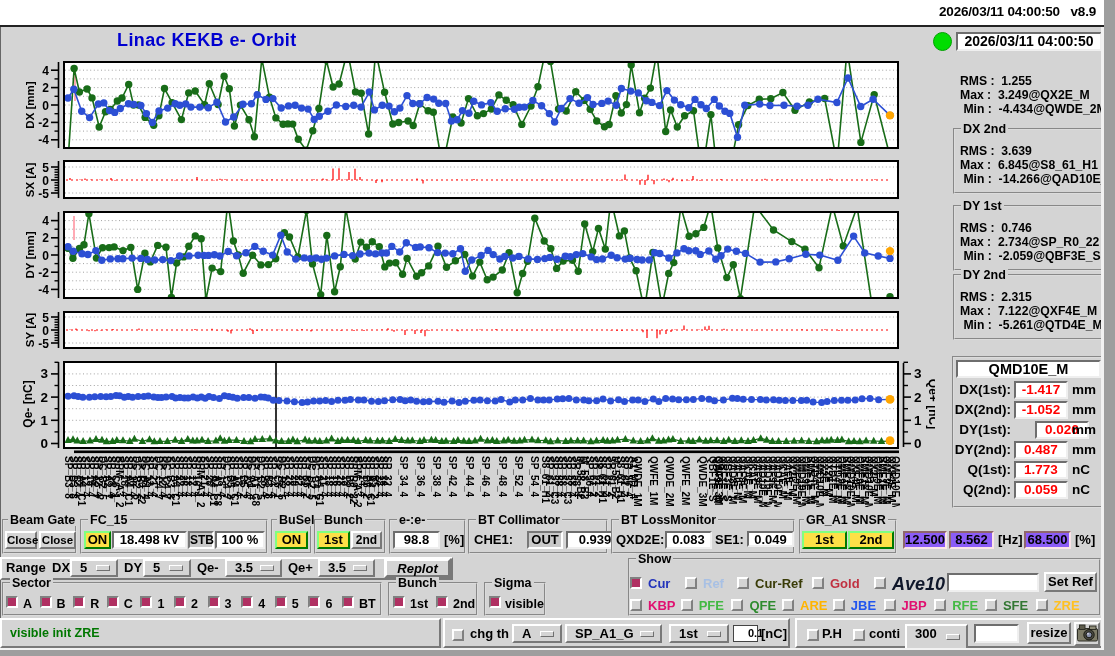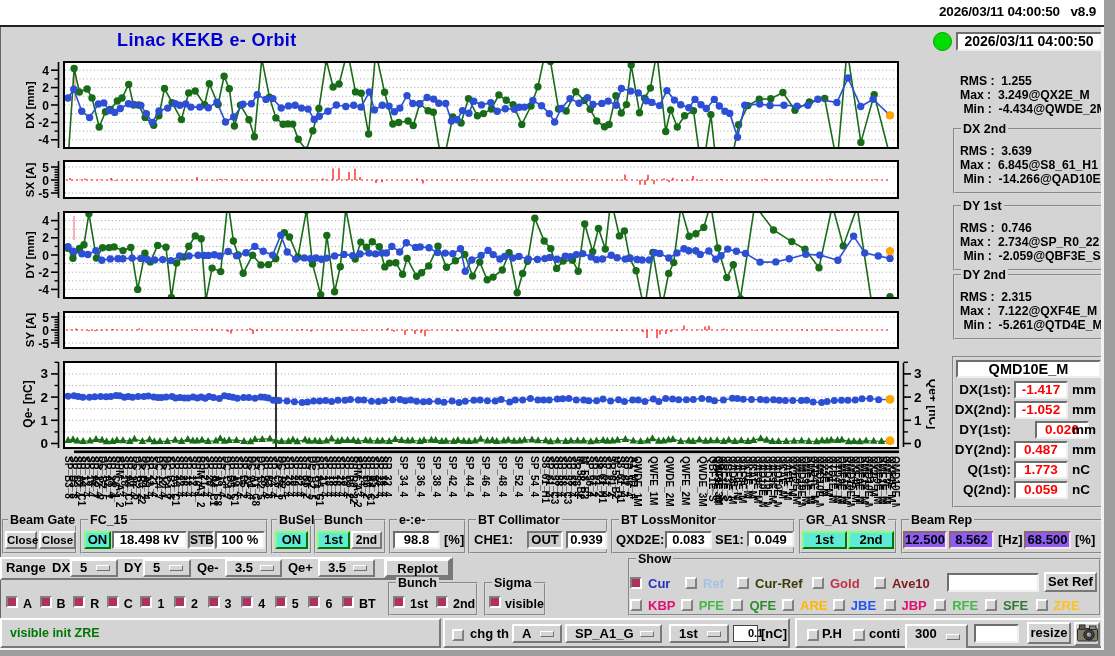--- a/index.html
+++ b/index.html
@@ -5,21 +5,21 @@
 body{font-family:"Liberation Sans",sans-serif;background:#9e9e9e;position:relative;font-weight:bold;color:#000}
 #win{position:absolute;left:0;top:0;width:1115px;height:656px}
 .abs{position:absolute}
 #topstrip{left:0;top:0;width:1104px;height:25px;background:#fff}
 #topline{left:0;top:25px;width:1104px;height:2px;background:#222}
 #main{left:0;top:27px;width:1103px;height:623px;background:#d4d4d4;border-left:1px solid #666}
 .grp{border:2px groove #dcdcdc;background:#d4d4d4}
 .gtitle{position:absolute;top:-7px;left:6px;background:#d4d4d4;padding:0 2px;font-size:12.5px;line-height:12px;white-space:nowrap}
 .btn{background:#d4d4d4;border:2px solid;border-color:#fff #787878 #787878 #fff;text-align:center;font-size:13px}
 .btn.sunk{border-color:#787878 #fff #fff #787878;background:#c9c9c9}
-.btn.green{background:#5eead4;border-color:#80ff80 #007800 #007800 #80ff80}
+.btn.green{background:#fde047;border-color:#80ff80 #007800 #007800 #80ff80}
 .val{background:#fff;border:2px solid;border-color:#6e6e6e #efefef #efefef #6e6e6e;text-align:center;font-size:13px}
 .pink{background:#8b5cf6;border:2px solid;border-color:#8f666c #fbe4e7 #fbe4e7 #8f666c;text-align:center;font-size:13px}
 .dd{background:#d4d4d4;border:2px solid;border-color:#fff #787878 #787878 #fff;font-size:13px;padding-left:8px;position:absolute}
 .dash{position:absolute;right:6px;top:50%;margin-top:-3px;width:14px;height:6px;background:#d4d4d4;border:1px solid;border-color:#fff #707070 #707070 #fff}
 .cb{position:absolute;width:12px;height:12px;background:#d4d4d4;border:2px solid;border-color:#fff #808080 #808080 #fff}
 .cb.on{background:#b03062;border-color:#808080 #fff #fff #808080}
 .lb{position:absolute;font-size:13px;line-height:14px;white-space:nowrap}
 .raised{border:2px solid;border-color:#fff #787878 #787878 #fff;background:#d4d4d4}
 </style></head>
 <body>
@@ -1252,52 +1252,52 @@
     <div class="abs grp" style="left:389px;top:519px;width:77px;height:35px">
       <span class="gtitle" style="left:6px">e-:e-</span>
     </div>
     <div class="abs val" style="left:393px;top:531px;width:47px;height:18px;font-size:13px;line-height:14px;">98.8</div>
     <div class="lb" style="left:444px;top:533px;font-size:13px;color:#000;">[%]</div>
     <div class="abs grp" style="left:468px;top:519px;width:140px;height:35px">
       <span class="gtitle" style="left:6px">BT Collimator</span>
     </div>
     <div class="lb" style="left:474px;top:533px;font-size:13px;color:#000;">CHE1:</div>
     <div class="abs btn sunk" style="left:527px;top:531px;width:36px;height:18px;font-size:13px;line-height:14px;">OUT</div>
-    <div class="abs val" style="left:566px;top:531px;width:41px;height:18px;font-size:13px;line-height:14px;">0.939</div>
+    <div class="abs val" style="left:566px;top:531px;width:58px;height:18px;font-size:13px;line-height:14px;">0.939</div>
     <div class="abs grp" style="left:611px;top:519px;width:184px;height:35px">
       <span class="gtitle" style="left:6px">BT LossMonitor</span>
     </div>
     <div class="lb" style="left:616px;top:533px;font-size:13px;color:#000;">QXD2E:</div>
     <div class="abs val" style="left:665px;top:531px;width:47px;height:18px;font-size:13px;line-height:14px;">0.083</div>
     <div class="lb" style="left:715px;top:533px;font-size:13px;color:#000;">SE1:</div>
     <div class="abs val" style="left:747px;top:531px;width:47px;height:16px;font-size:13px;line-height:14px;">0.049</div>
     <div class="abs grp" style="left:799px;top:519px;width:98px;height:35px">
       <span class="gtitle" style="left:3px">GR_A1 SNSR</span>
     </div>
     <div class="abs btn green" style="left:802px;top:531px;width:45px;height:18px;font-size:13px;line-height:14px;">1st</div>
     <div class="abs btn green" style="left:848px;top:531px;width:46px;height:18px;font-size:13px;line-height:14px;">2nd</div>
-    <div class="abs grp" style="left:901px;top:519px;width:210px;height:35px">
-      <span class="gtitle" style="left:6px">Beam Rep</span>
-    </div>
     <div class="abs pink" style="left:903px;top:531px;width:44px;height:18px;font-size:13px;line-height:14px;">12.500</div>
     <div class="abs pink" style="left:949px;top:531px;width:45px;height:18px;font-size:13px;line-height:14px;">8.562</div>
     <div class="lb" style="left:998px;top:533px;font-size:13px;color:#000;">[Hz]</div>
     <div class="abs pink" style="left:1024px;top:531px;width:47px;height:18px;font-size:13px;line-height:14px;">68.500</div>
     <div class="lb" style="left:1075px;top:533px;font-size:13px;color:#000;">[%]</div>
     <div class="abs raised" style="left:0px;top:557px;width:453px;height:23px"></div>
     <div class="lb" style="left:6px;top:561px;font-size:13px;color:#000;">Range</div>
     <div class="lb" style="left:52px;top:561px;font-size:13px;color:#000;">DX</div>
     <div class="dd" style="left:70px;top:559px;width:48px;height:18px;line-height:14px">5<span class="dash"></span></div>
     <div class="lb" style="left:124px;top:561px;font-size:13px;color:#000;">DY</div>
     <div class="dd" style="left:143px;top:559px;width:48px;height:18px;line-height:14px">5<span class="dash"></span></div>
     <div class="lb" style="left:197px;top:561px;font-size:13px;color:#000;">Qe-</div>
     <div class="dd" style="left:225px;top:559px;width:57px;height:18px;line-height:14px">3.5<span class="dash"></span></div>
     <div class="lb" style="left:288px;top:561px;font-size:13px;color:#000;">Qe+</div>
     <div class="dd" style="left:318px;top:559px;width:57px;height:18px;line-height:14px">3.5<span class="dash"></span></div>
-    <div class="abs btn" style="left:384px;top:558px;width:67px;height:20px;font-size:13px;line-height:16px;border-width:3px;">Replot</div>
+    <div class="abs btn" style="left:384px;top:558px;width:67px;height:20px;font-size:13px;line-height:16px;border-width:3px;font-style:italic;">Replot</div>
+    <div class="abs grp" style="left:2px;top:582px;width:380px;height:34px">
+      <span class="gtitle" style="left:6px">Sector</span>
+    </div>
     <div class="cb on" style="left:6.0px;top:596px"></div>
     <div class="lb" style="left:23.0px;top:597px;font-size:12.5px;color:#000;">A</div>
     <div class="cb on" style="left:39.6px;top:596px"></div>
     <div class="lb" style="left:56.6px;top:597px;font-size:12.5px;color:#000;">B</div>
     <div class="cb on" style="left:73.2px;top:596px"></div>
     <div class="lb" style="left:90.2px;top:597px;font-size:12.5px;color:#000;">R</div>
     <div class="cb on" style="left:106.80000000000001px;top:596px"></div>
     <div class="lb" style="left:123.80000000000001px;top:597px;font-size:12.5px;color:#000;">C</div>
     <div class="cb on" style="left:140.4px;top:596px"></div>
     <div class="lb" style="left:157.4px;top:597px;font-size:12.5px;color:#000;">1</div>
@@ -1330,21 +1330,21 @@
     </div>
     <div class="cb on" style="left:630px;top:577px"></div>
     <div class="lb" style="left:648px;top:577px;font-size:13px;color:#2233bb;">Cur</div>
     <div class="cb" style="left:685px;top:577px"></div>
     <div class="lb" style="left:703px;top:577px;font-size:13px;color:#a8c0e4;">Ref</div>
     <div class="cb" style="left:737px;top:577px"></div>
     <div class="lb" style="left:755px;top:577px;font-size:13px;color:#3a3c08;">Cur-Ref</div>
     <div class="cb" style="left:812px;top:577px"></div>
     <div class="lb" style="left:830px;top:577px;font-size:13px;color:#c03040;">Gold</div>
     <div class="cb" style="left:874px;top:577px"></div>
-    <div class="lb" style="left:892px;top:577px;font-size:13px;color:#7f1d1d;">Ave10</div>
+    <div class="lb" style="left:892px;top:577px;font-size:18px;color:#0f172a;font-style:italic;">Ave10</div>
     <div class="abs" style="left:947px;top:573px;width:92px;height:19px;background:#fff;border:2px solid;border-color:#6e6e6e #efefef #efefef #6e6e6e"></div>
     <div class="abs btn" style="left:1044px;top:572px;width:53px;height:20px;font-size:13px;line-height:16px;">Set Ref</div>
     <div class="cb" style="left:630.0px;top:599px"></div>
     <div class="lb" style="left:648.0px;top:599px;font-size:13px;color:#e01070;">KBP</div>
     <div class="cb" style="left:680.7px;top:599px"></div>
     <div class="lb" style="left:698.7px;top:599px;font-size:13px;color:#44b944;">PFE</div>
     <div class="cb" style="left:731.4px;top:599px"></div>
     <div class="lb" style="left:749.4px;top:599px;font-size:13px;color:#2e8b2e;">QFE</div>
     <div class="cb" style="left:782.1px;top:599px"></div>
     <div class="lb" style="left:800.1px;top:599px;font-size:13px;color:#ffb400;">ARE</div>

